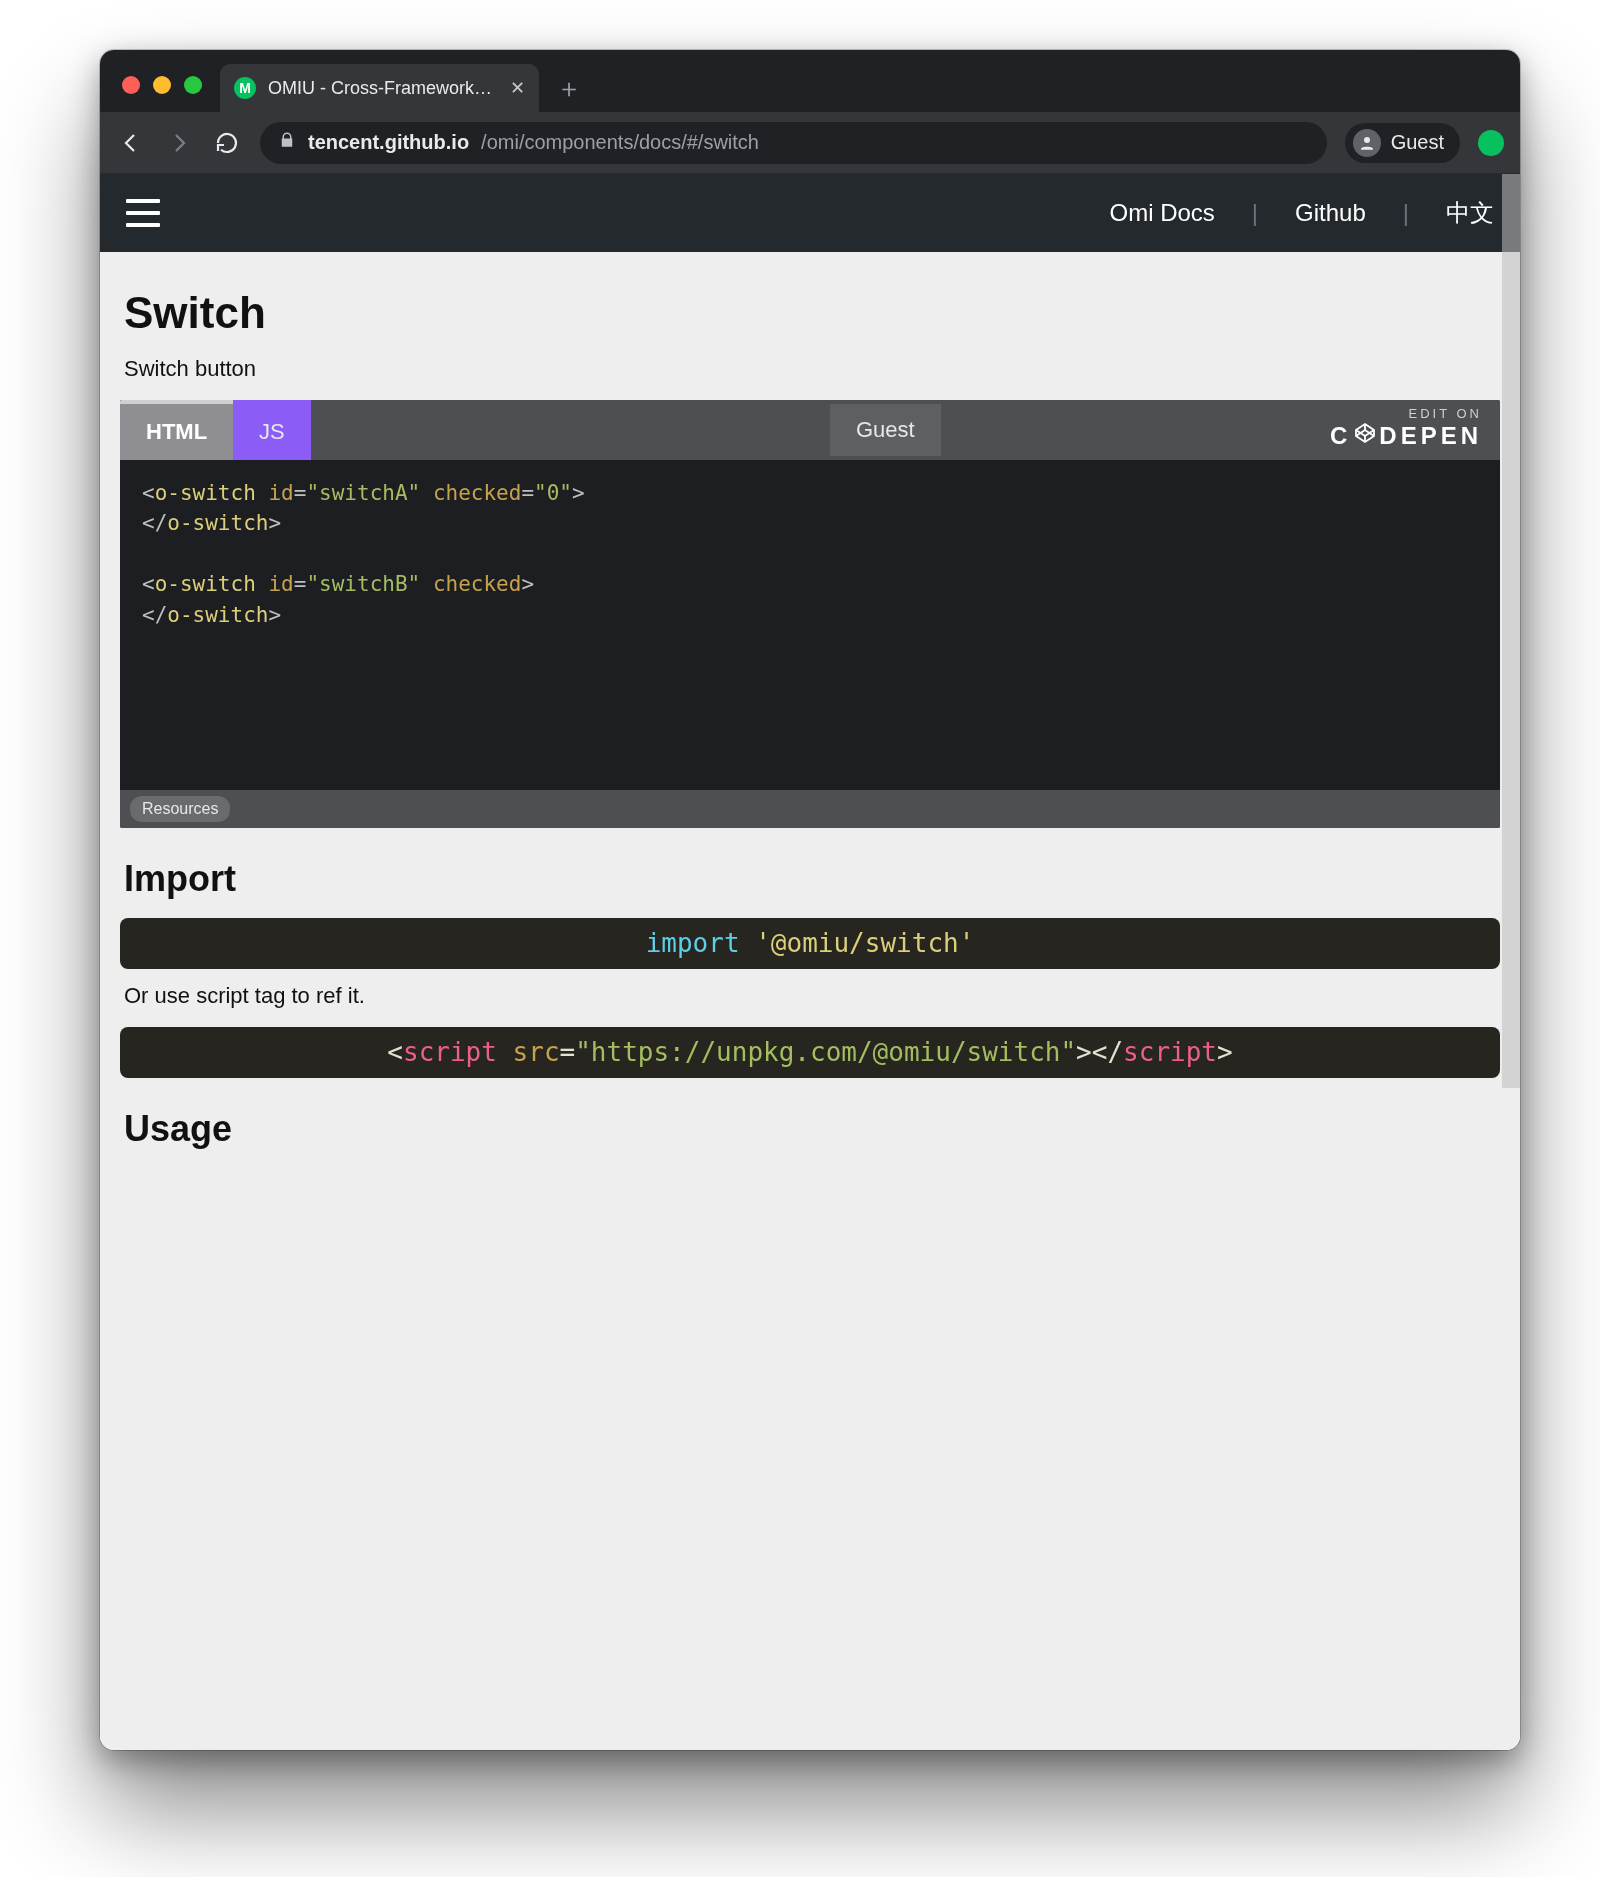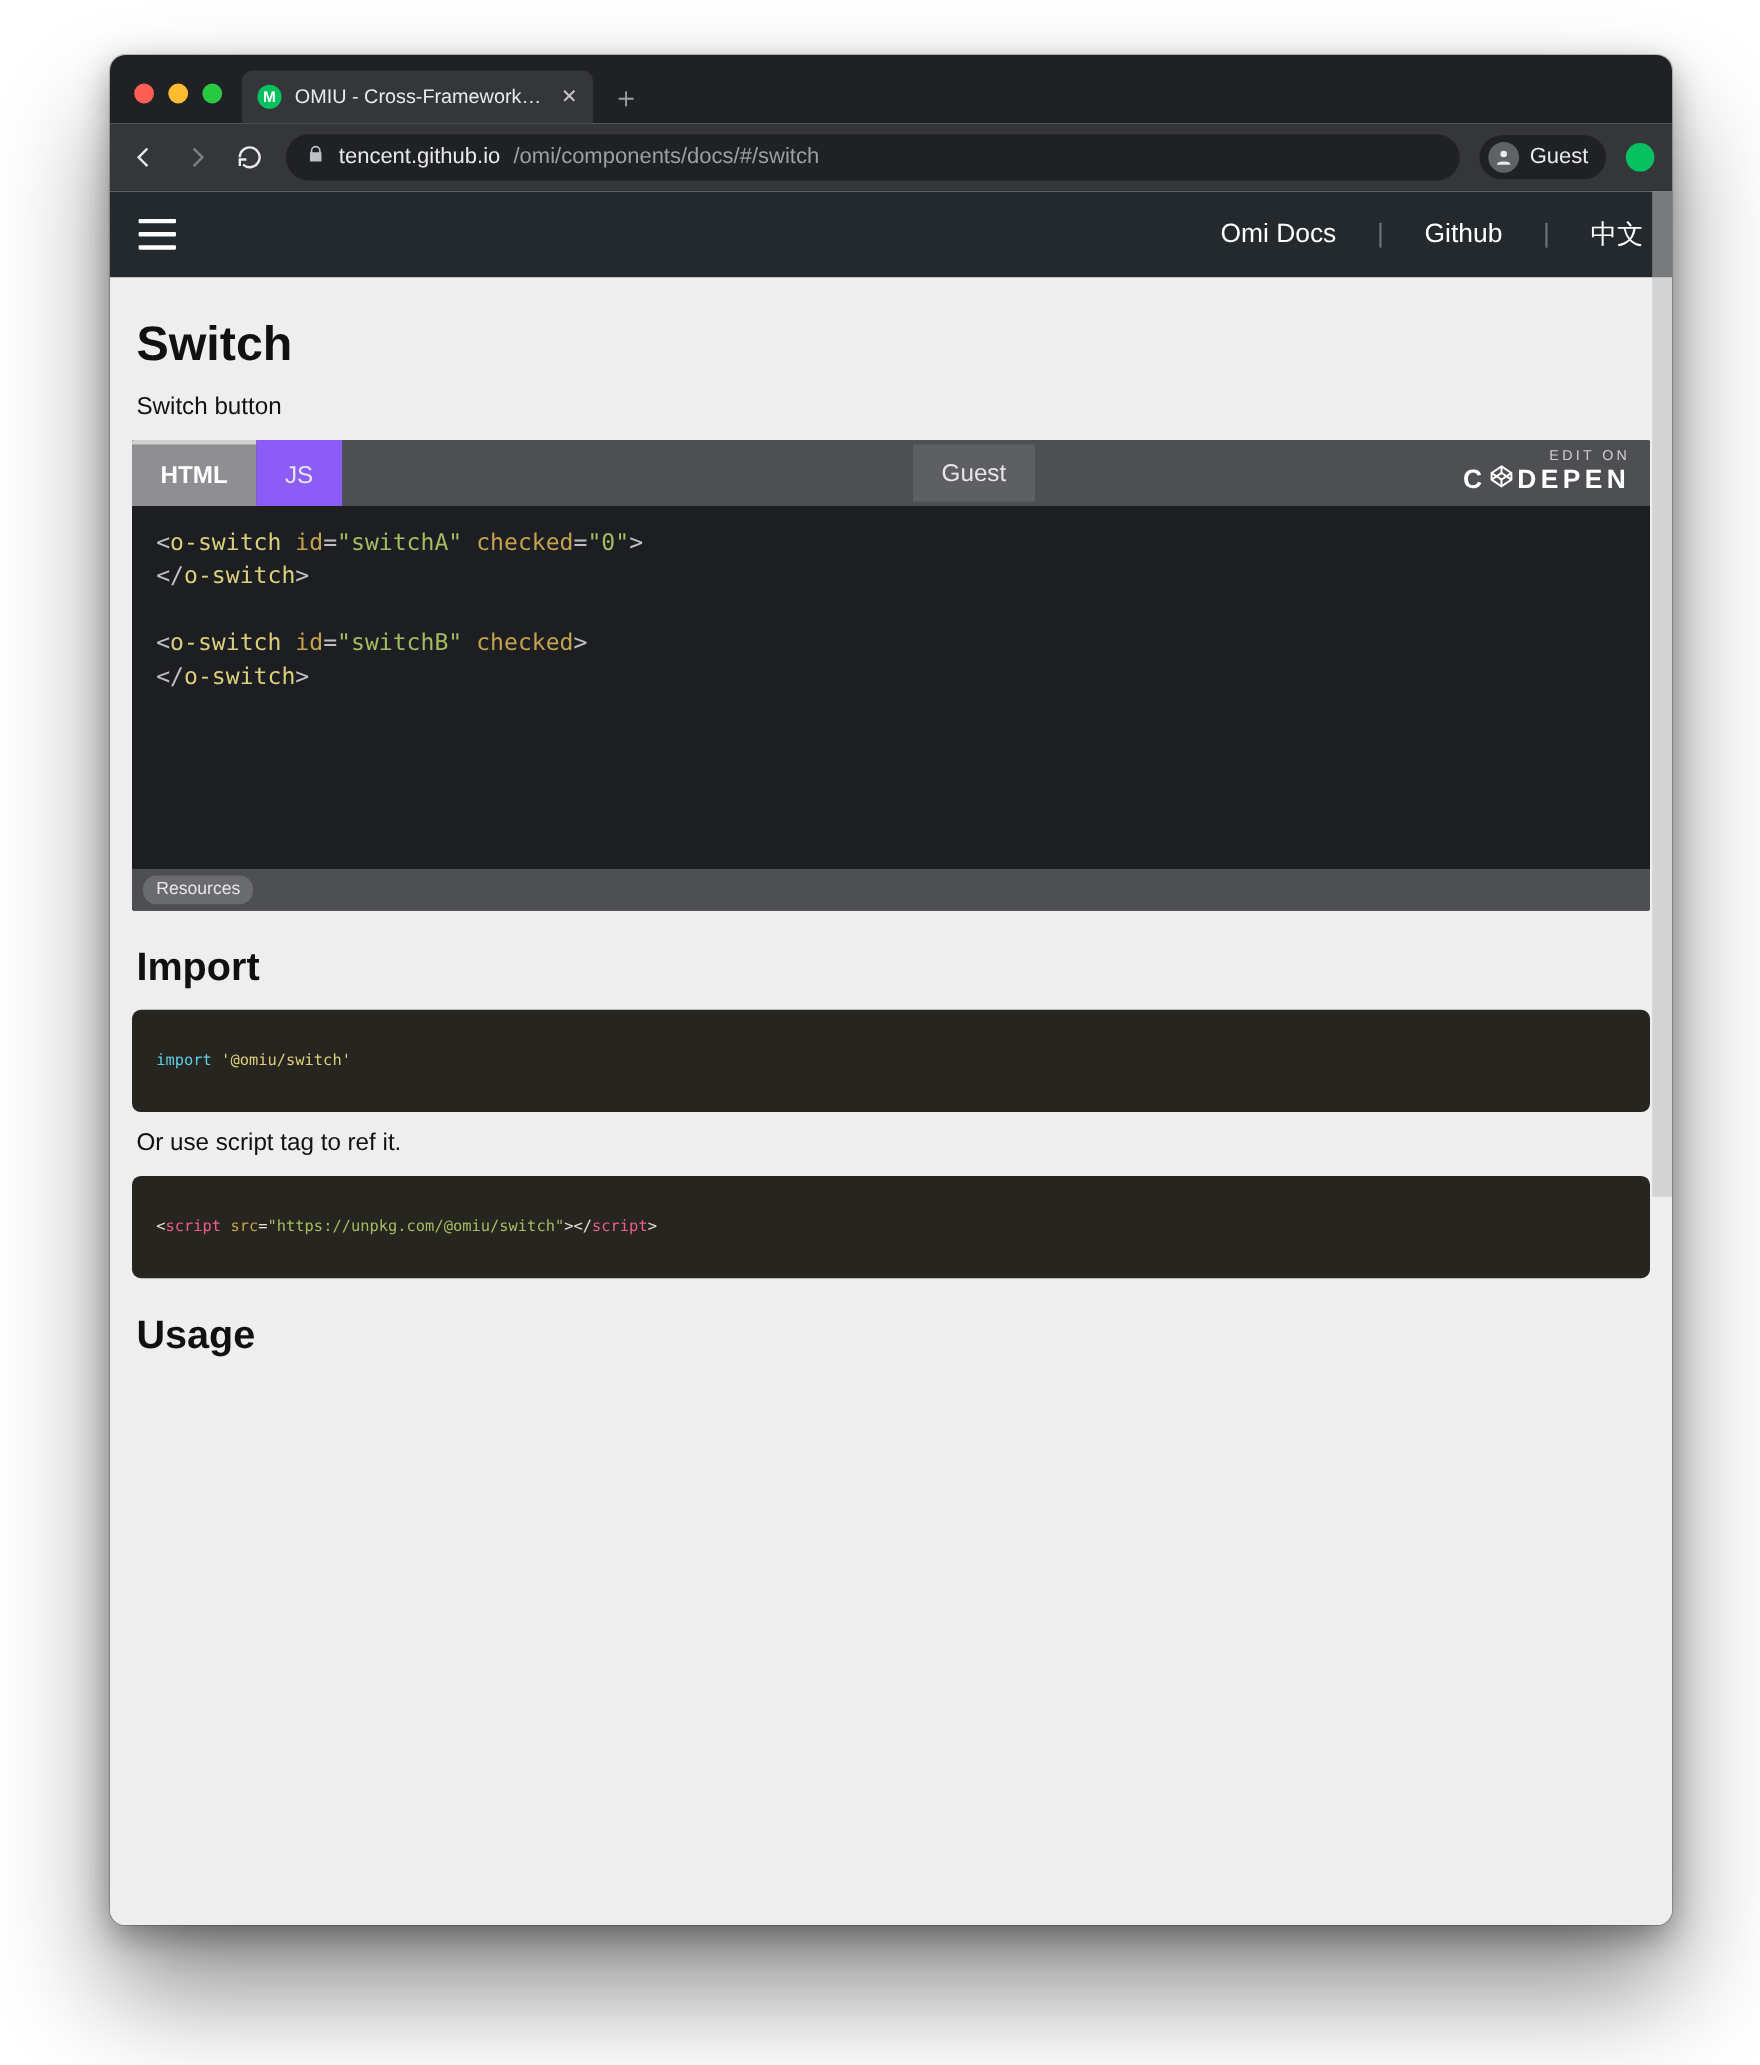--- a/index.html
+++ b/index.html
@@ -106,21 +106,21 @@
     background: #202124;
     border-radius: 21px;
     display: flex;
     align-items: center;
     padding: 0 18px;
     gap: 12px;
     color: #e8eaed;
     font-size: 20px;
   }
   .omnibox .lock { color: #bdc1c6; }
-  .omnibox .host { color: #e8eaed; }
+  .omnibox .host { color: #e8eaed; font-weight: bold; }
   .omnibox .path { color: #9aa0a6; }
 
   .guest-chip {
     height: 40px;
     background: #202124;
     border-radius: 20px;
     display: flex;
     align-items: center;
     gap: 10px;
     padding: 0 16px 0 8px;
@@ -271,26 +271,27 @@
     font-size: 16px;
     padding: 4px 12px;
     border-radius: 12px;
   }
 
   
   pre.code {
     background: #26251f;
     color: #e6e1cf;
     border-radius: 8px;
-    padding: 36px 22px;
+    padding: 6px 22px;
     font-family: ui-monospace, SFMono-Regular, Menlo, Consolas, monospace;
-    font-size: 14px;
+    font-size: 26px;
     line-height: 1.5;
     white-space: pre;
     overflow-x: auto;
+    text-align: center;
   }
 
   
   .tok-tag    { color: #dccf7a; }  
   .tok-attr   { color: #c6a24c; }  
   .tok-str    { color: #a3bd60; }  
   .tok-punc   { color: #bfbfbf; }
   .tok-kw     { color: #5ccfe6; }  
   .tok-str2   { color: #dccf7a; }  
   .tok-name   { color: #ec5f8a; }  

